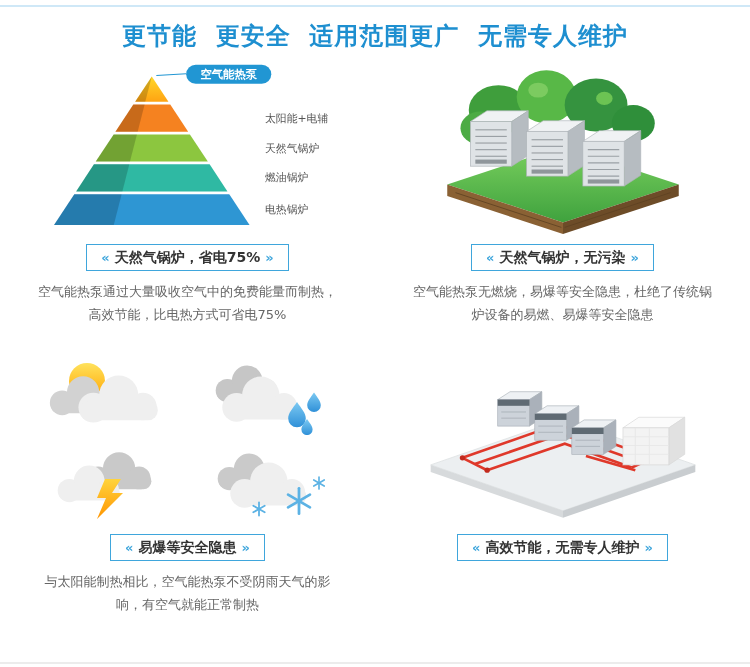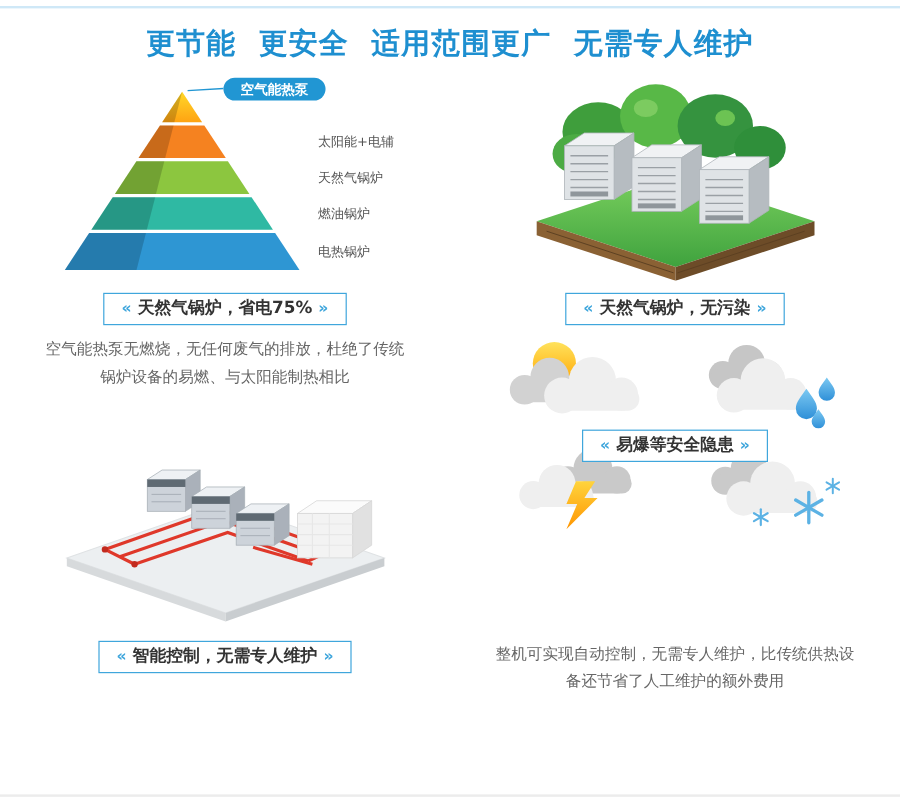--- a/index.html
+++ b/index.html
@@ -206,21 +206,22 @@
       </div>
     </div>
     <div class="hdr-wrap">
       <div class="hdr-box">
         <span class="hdr-decor">«</span>
         <span>天然气锅炉，无污染</span>
         <span class="hdr-decor">»</span>
       </div>
     </div>
 
-    <p class="body-text">空气能热泵无燃烧，无任何废气的排放，杜绝了传统锅炉设备的易燃、与太阳能制热相比</p>
+    <p class="body-text">空气能热泵通过大量吸收空气中的免费能量而制热，高效节能，比电热方式可省电75%</p>
+    <p class="body-text">空气能热泵无燃烧，易爆等安全隐患，杜绝了传统锅炉设备的易燃、易爆等安全隐患</p>
 
     <div class="fig">
       <div class="weather-grid">
         <div class="weather-cell">
           <svg width="145" height="82" viewBox="0 0 145 82">
             <circle cx="50" cy="28" r="18" fill="url(#sunG)"></circle>
             <use href="#cloudS" xlink:href="#cloudS" transform="translate(48,46) scale(0.95)" fill="#d2d2d2"></use>
             <use href="#cloudS" xlink:href="#cloudS" transform="translate(84,50) scale(1.15)" fill="#efefef"></use>
           </svg>
         </div>
@@ -317,23 +318,23 @@
     <div class="hdr-wrap">
       <div class="hdr-box">
         <span class="hdr-decor">«</span>
         <span>易爆等安全隐患</span>
         <span class="hdr-decor">»</span>
       </div>
     </div>
     <div class="hdr-wrap">
       <div class="hdr-box">
         <span class="hdr-decor">«</span>
-        <span>智能控制，无需专人维护</span>
+        <span>高效节能，无需专人维护</span>
         <span class="hdr-decor">»</span>
       </div>
     </div>
 
-    <p class="body-text">整机可实现自动控制，无需专人维护，比传统供热设备还节省了人工维护的额外费用</p>
+    <p class="body-text">与太阳能制热相比，空气能热泵不受阴雨天气的影响，有空气就能正常制热</p>
 
   </div>
 
   <div class="bottom-line"></div>
 </div>
 
 </body></html>

